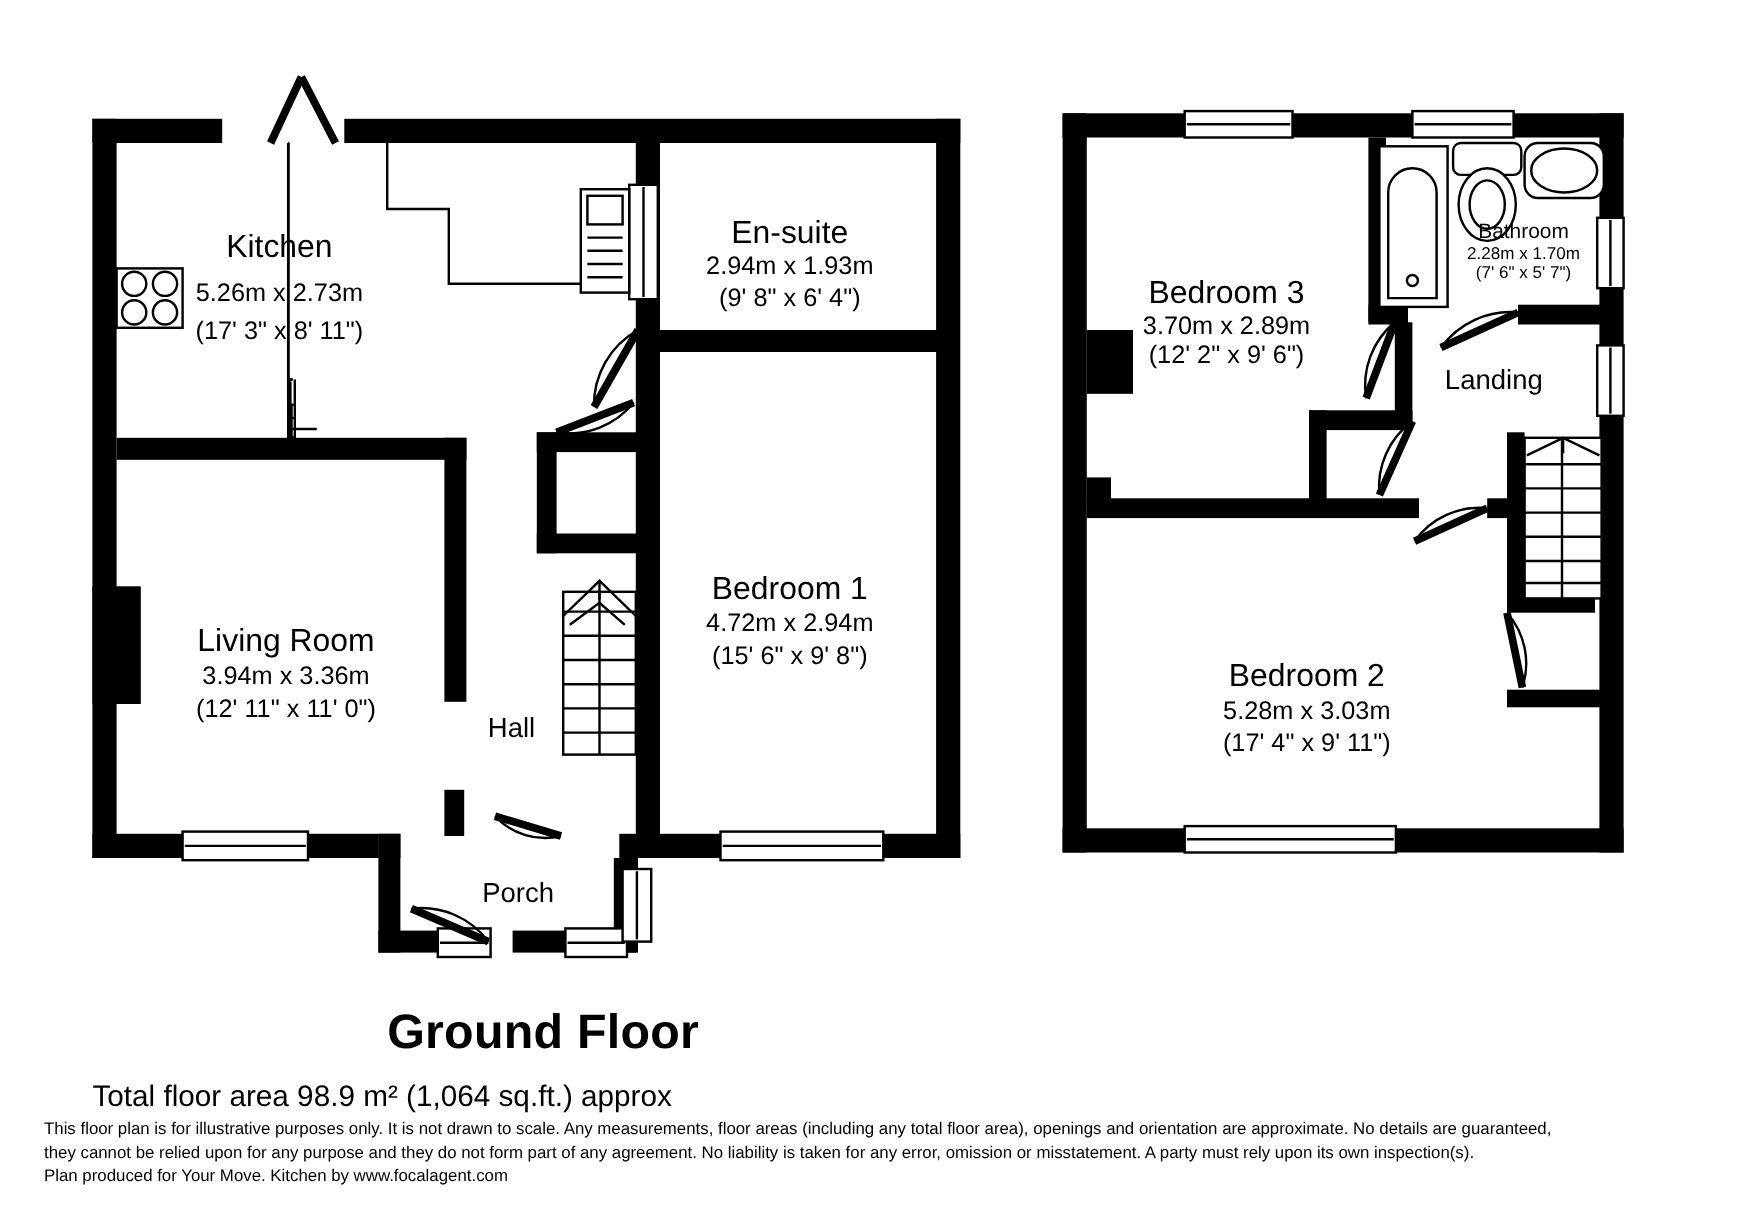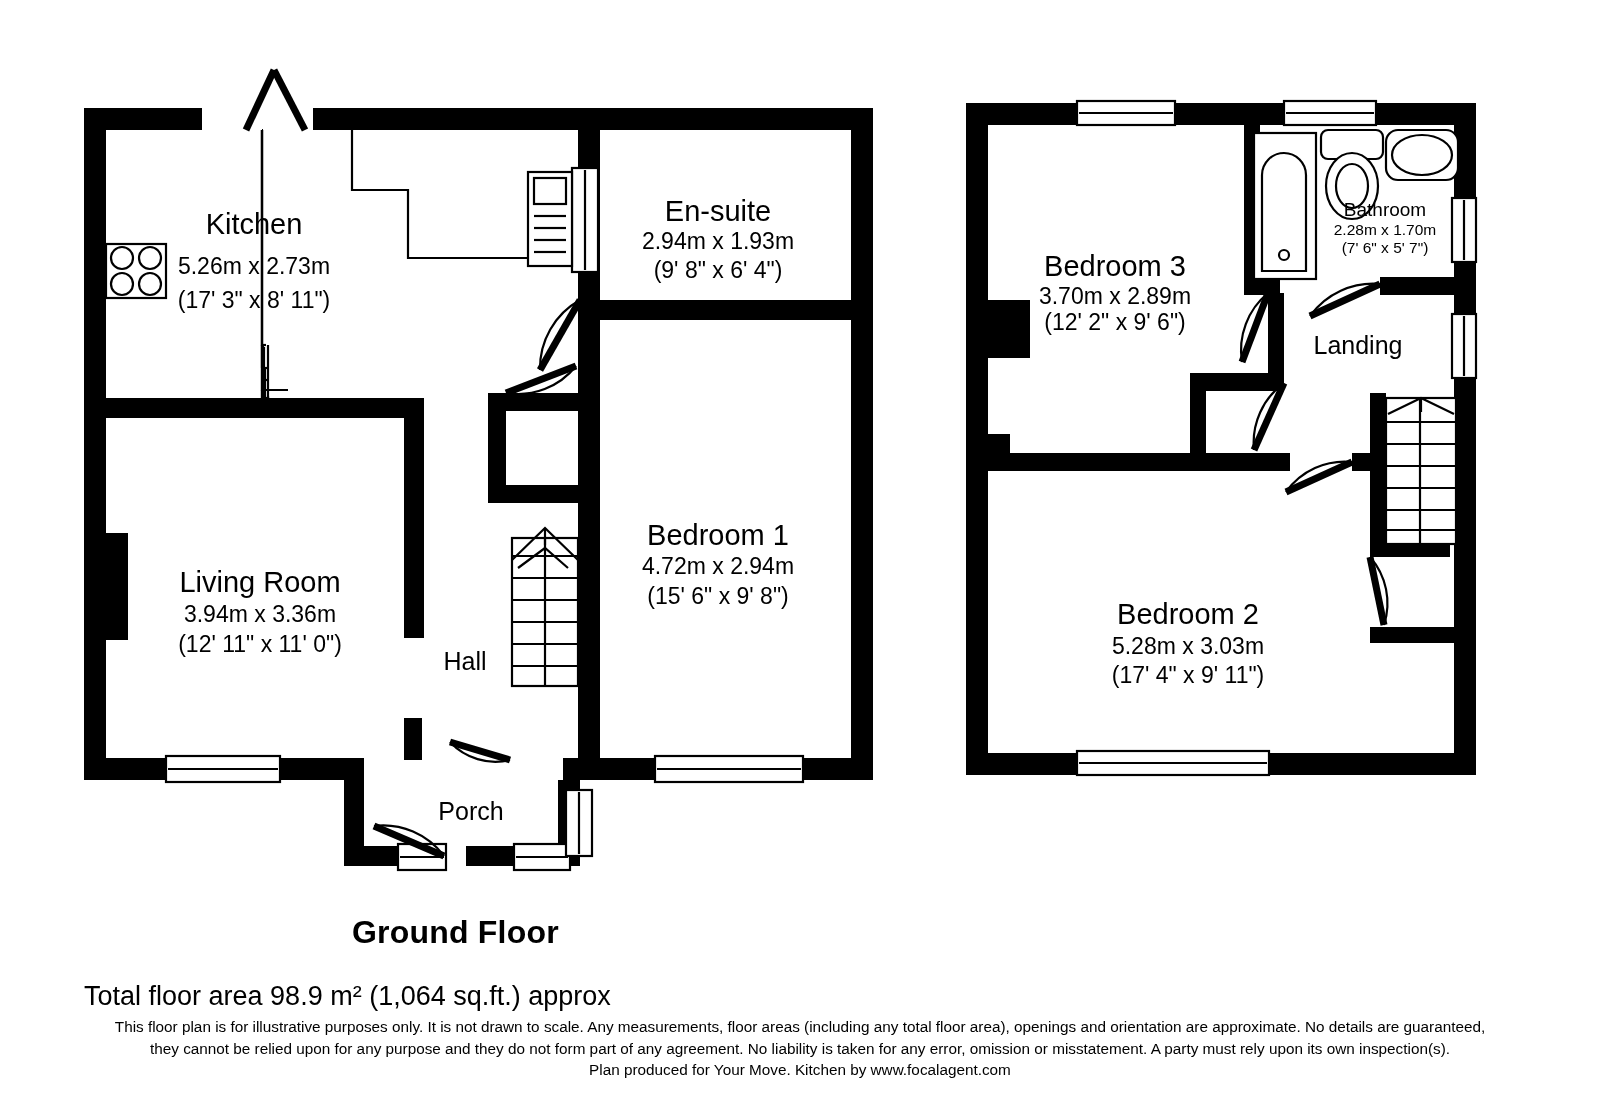--- a/index.html
+++ b/index.html
@@ -48,42 +48,41 @@
   .lbl-room   { font-size: 29px; }
   .lbl-dim    { font-size: 23px; }
   .lbl-small-room { font-size: 19px; }
   .lbl-small-dim  { font-size: 15.5px; }
   .lbl-plain  { font-size: 25px; }
 
   .floor-title {
     position: absolute;
     font-family: "Liberation Sans", sans-serif;
     font-weight: bold;
-    font-size: 32px;
+    font-size: 44px;
     letter-spacing: 0.2px;
     white-space: nowrap;
   }
   #ground-floor-title { left: 352px; top: 914px; }
   #first-floor-title  { left: 1128px; top: 914px; }
 
   #total-area {
     position: absolute;
     left: 40px;
     top: 981px;
     font-size: 27px;
     font-family: "Liberation Sans", sans-serif;
     white-space: nowrap;
     margin-left: 44px;
   }
   #disclaimer {
     position: absolute;
     left: 40px;
     top: 1016px;
     width: 1520px;
-    text-align: center;
     font-size: 15.3px;
     line-height: 1.42;
     font-family: "Liberation Sans", sans-serif;
   }
   #disclaimer div { white-space: nowrap; }
 </style>
 </head>
 <body>
 
 <div id="plan-root">

